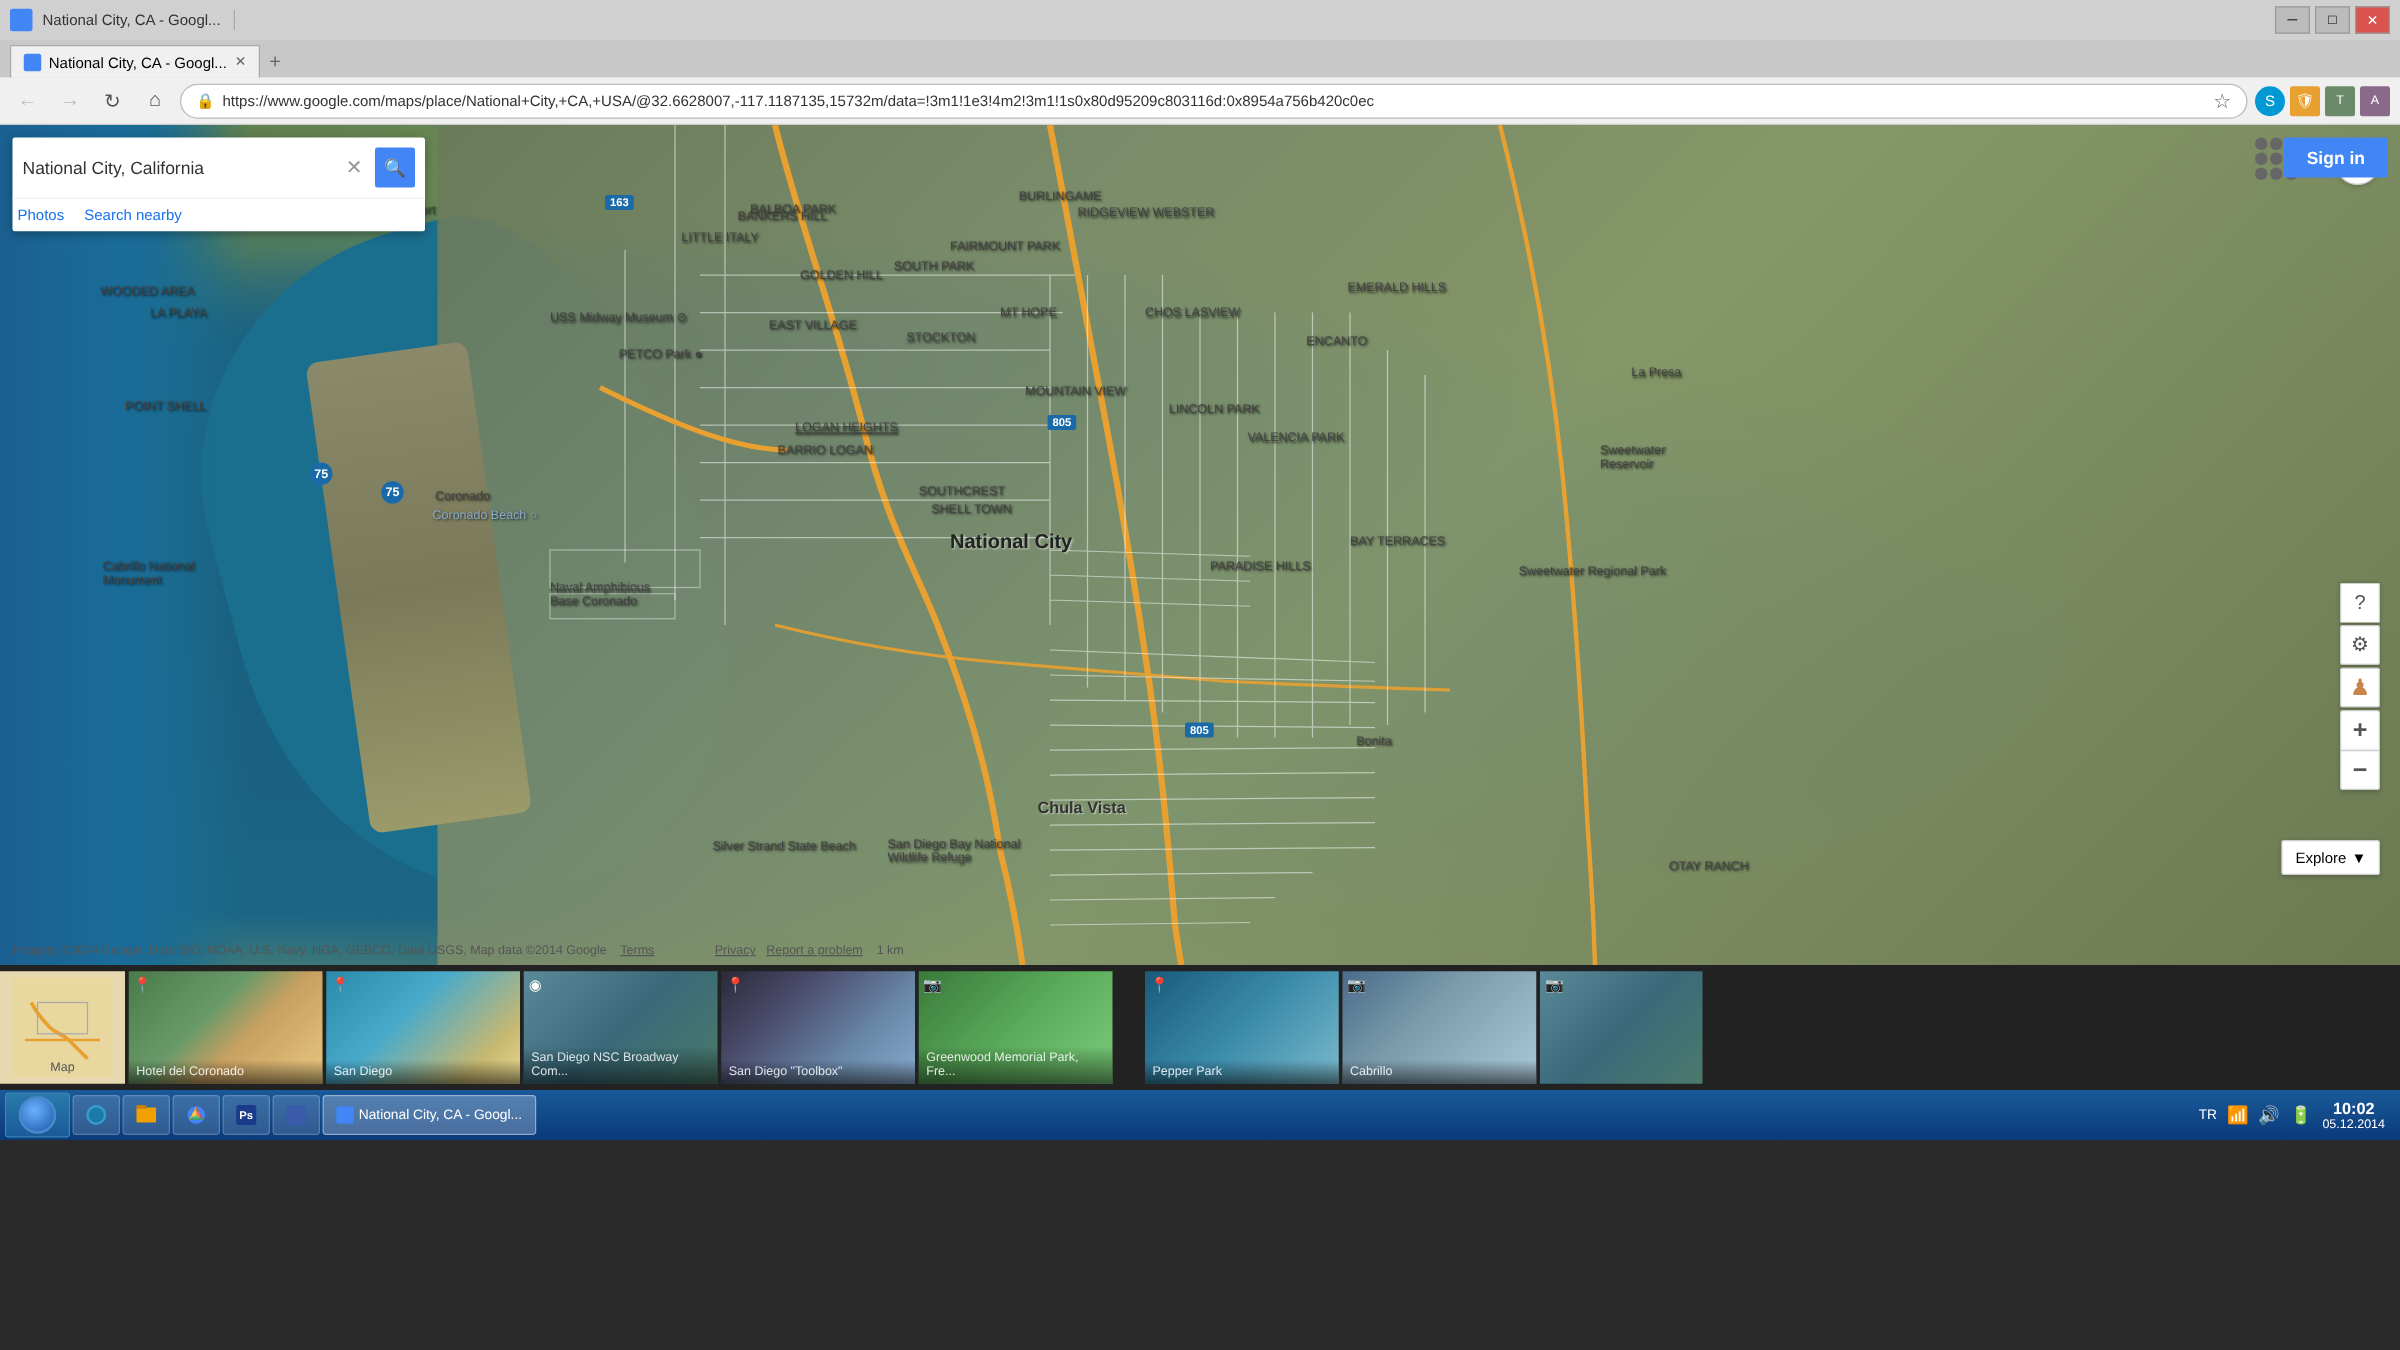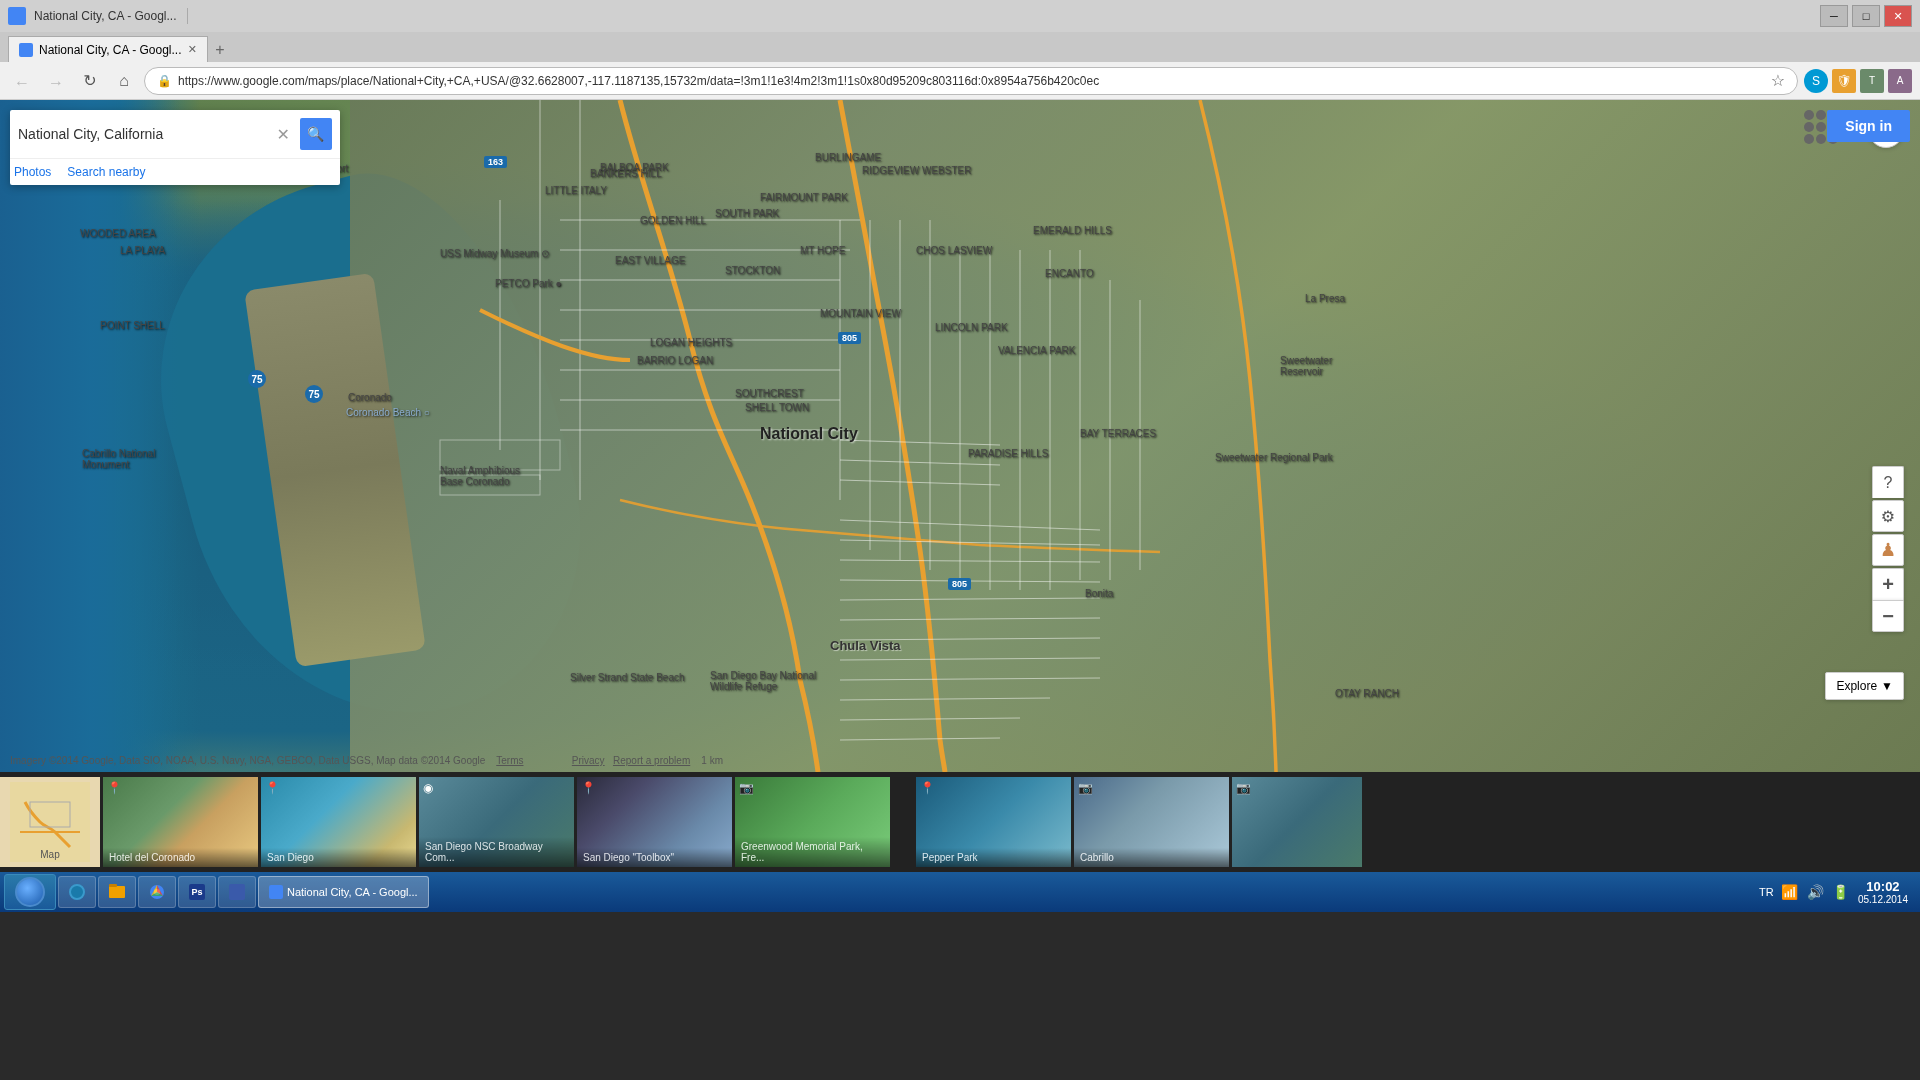--- a/index.html
+++ b/index.html
@@ -518,22 +518,22 @@
   <div class="map-label small" style="left:348px;top:292px;">Coronado</div>
   <div class="map-label small" style="left:346px;top:307px;color:#88aacc;">Coronado Beach ○</div>
   <div class="map-label small" style="left:440px;top:148px;">USS Midway Museum ⊙</div>
   <div class="map-label small" style="left:495px;top:178px;">PETCO Park ●</div>
   <div class="map-label small" style="left:440px;top:365px;">Naval Amphibious<br>Base Coronado</div>
   <div class="map-label small" style="left:570px;top:572px;">Silver Strand State Beach</div>
   <div class="map-label small" style="left:82px;top:348px;">Cabrillo National<br>Monument</div>
   <div class="map-label small" style="left:120px;top:145px;">LA PLAYA</div>
   <div class="map-label small" style="left:80px;top:128px;">WOODED AREA</div>
   <div class="map-label small" style="left:280px;top:52px;">San Diego<br>National Airport</div>
-  <div class="map-label small" style="left:637px;top:255px;">BARRIO LOGAN</div>
-  <div class="map-label small" style="left:650px;top:237px;">LOGAN HEIGHTS</div>
+  <div class="map-label small" style="left:622px;top:255px;">BARRIO LOGAN</div>
+  <div class="map-label small" style="left:636px;top:237px;text-decoration:underline;">LOGAN HEIGHTS</div>
   <div class="map-label small" style="left:735px;top:288px;">SOUTHCREST</div>
   <div class="map-label small" style="left:745px;top:302px;">SHELL TOWN</div>
   <div class="map-label small" style="left:1280px;top:255px;">Sweetwater<br>Reservoir</div>
   <div class="map-label small" style="left:1085px;top:488px;">Bonita</div>
   <div class="map-label small" style="left:600px;top:62px;">BALBOA PARK</div>
   <div class="map-label small" style="left:640px;top:115px;">GOLDEN HILL</div>
   <div class="map-label small" style="left:615px;top:155px;">EAST VILLAGE</div>
   <div class="map-label small" style="left:545px;top:85px;">LITTLE ITALY</div>
   <div class="map-label small" style="left:590px;top:68px;">BANKERS HILL</div>
   <div class="map-label small" style="left:760px;top:92px;">FAIRMOUNT PARK</div>
@@ -545,21 +545,21 @@
   <div class="map-label small" style="left:800px;top:145px;">MT HOPE</div>
   <div class="map-label small" style="left:820px;top:208px;">MOUNTAIN VIEW</div>
   <div class="map-label small" style="left:1080px;top:328px;">BAY TERRACES</div>
   <div class="map-label small" style="left:968px;top:348px;">PARADISE HILLS</div>
   <div class="map-label small" style="left:1215px;top:352px;">Sweetwater Regional Park</div>
   <div class="map-label small" style="left:710px;top:570px;">San Diego Bay National<br>Wildlife Refuge</div>
   <div class="map-label small" style="left:815px;top:52px;">BURLINGAME</div>
   <div class="map-label small" style="left:1305px;top:193px;">La Presa</div>
   <div class="map-label small" style="left:1335px;top:588px;">OTAY RANCH</div>
   <div class="map-label small" style="left:916px;top:145px;">CHOS LASVIEW</div>
-  <div class="map-label small" style="left:1033px;top:125px;">EMERALD HILLS</div>
+  <div class="map-label small" style="left:1078px;top:125px;">EMERALD HILLS</div>
   <div class="map-label small" style="left:725px;top:165px;">STOCKTON</div>
 
   <div style="position:absolute;left:838px;top:232px;background:#1a6aaa;color:white;font-size:9px;font-weight:bold;padding:1px 4px;border-radius:2px;">805</div>
   <div style="position:absolute;left:948px;top:478px;background:#1a6aaa;color:white;font-size:9px;font-weight:bold;padding:1px 4px;border-radius:2px;">805</div>
   <div style="position:absolute;left:484px;top:56px;background:#1a6aaa;color:white;font-size:9px;font-weight:bold;padding:1px 4px;border-radius:2px;">163</div>
   <div style="position:absolute;left:248px;top:270px;color:white;font-size:10px;font-weight:bold;background:#1a6aaa;padding:1px 4px;border-radius:50%;width:18px;height:18px;display:flex;align-items:center;justify-content:center;">75</div>
   <div style="position:absolute;left:305px;top:285px;color:white;font-size:10px;font-weight:bold;background:#1a6aaa;padding:1px 4px;border-radius:50%;width:18px;height:18px;display:flex;align-items:center;justify-content:center;">75</div>
 
   <div class="search-panel">
     <div class="search-input-row">

